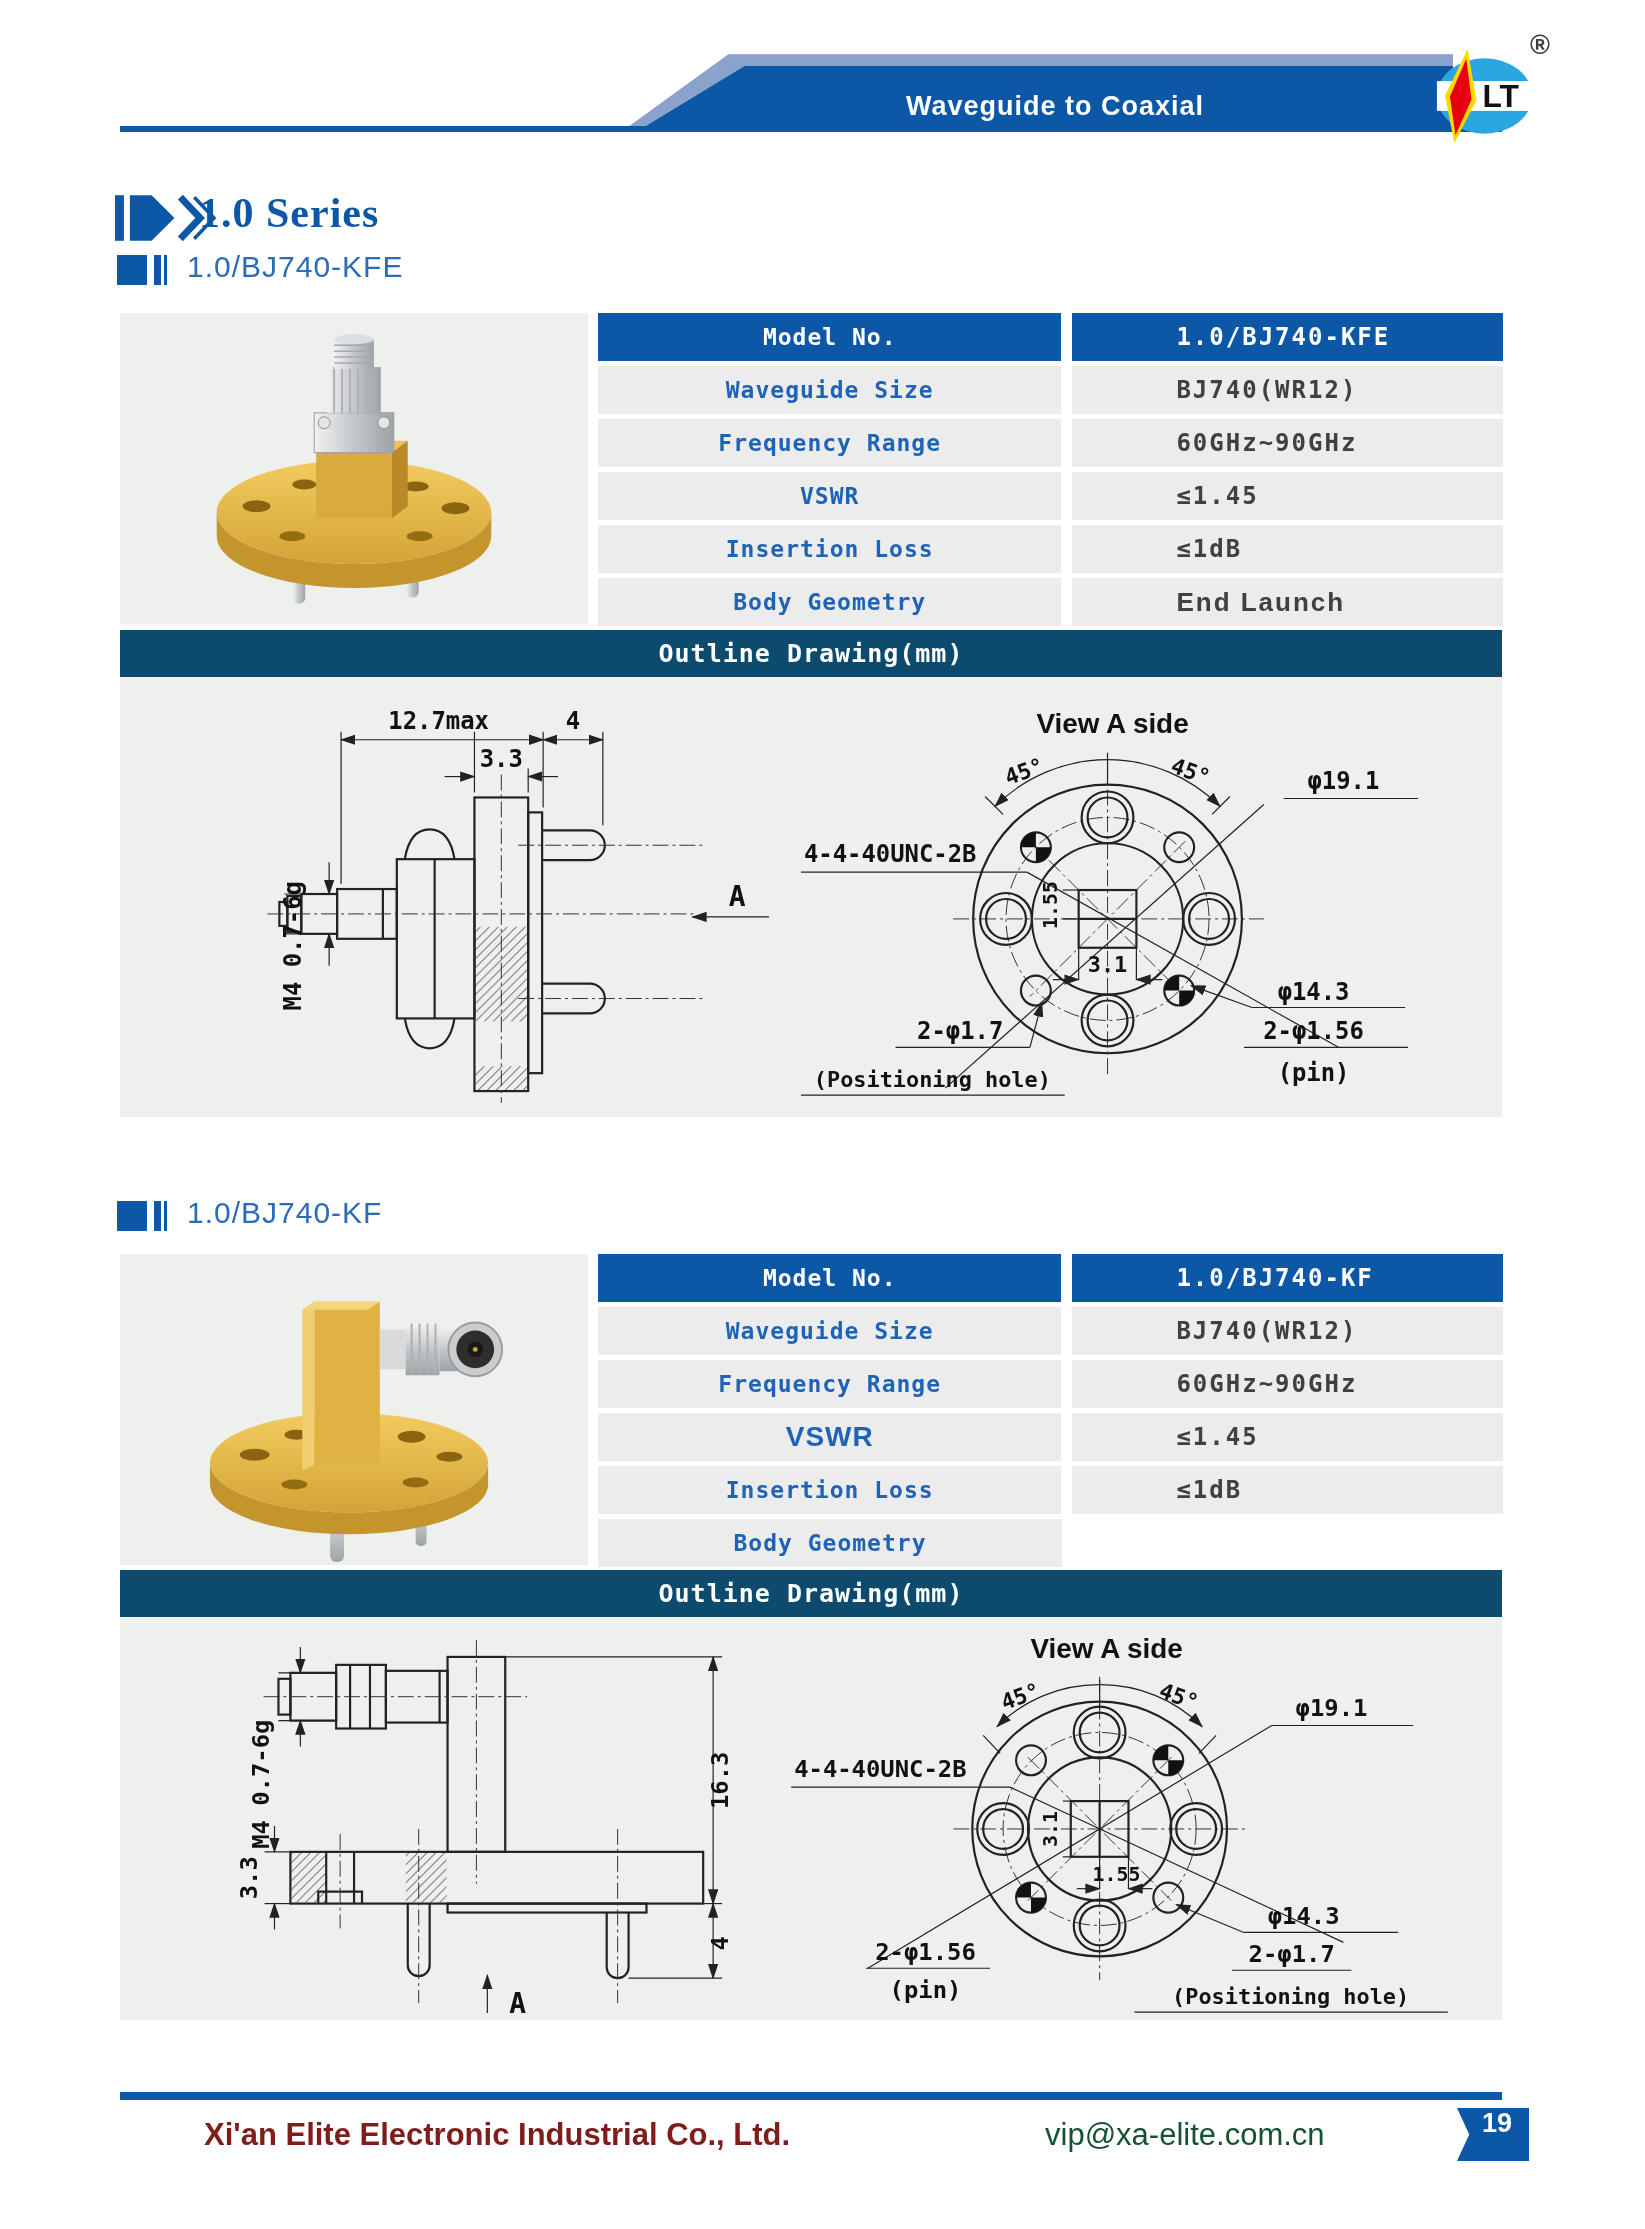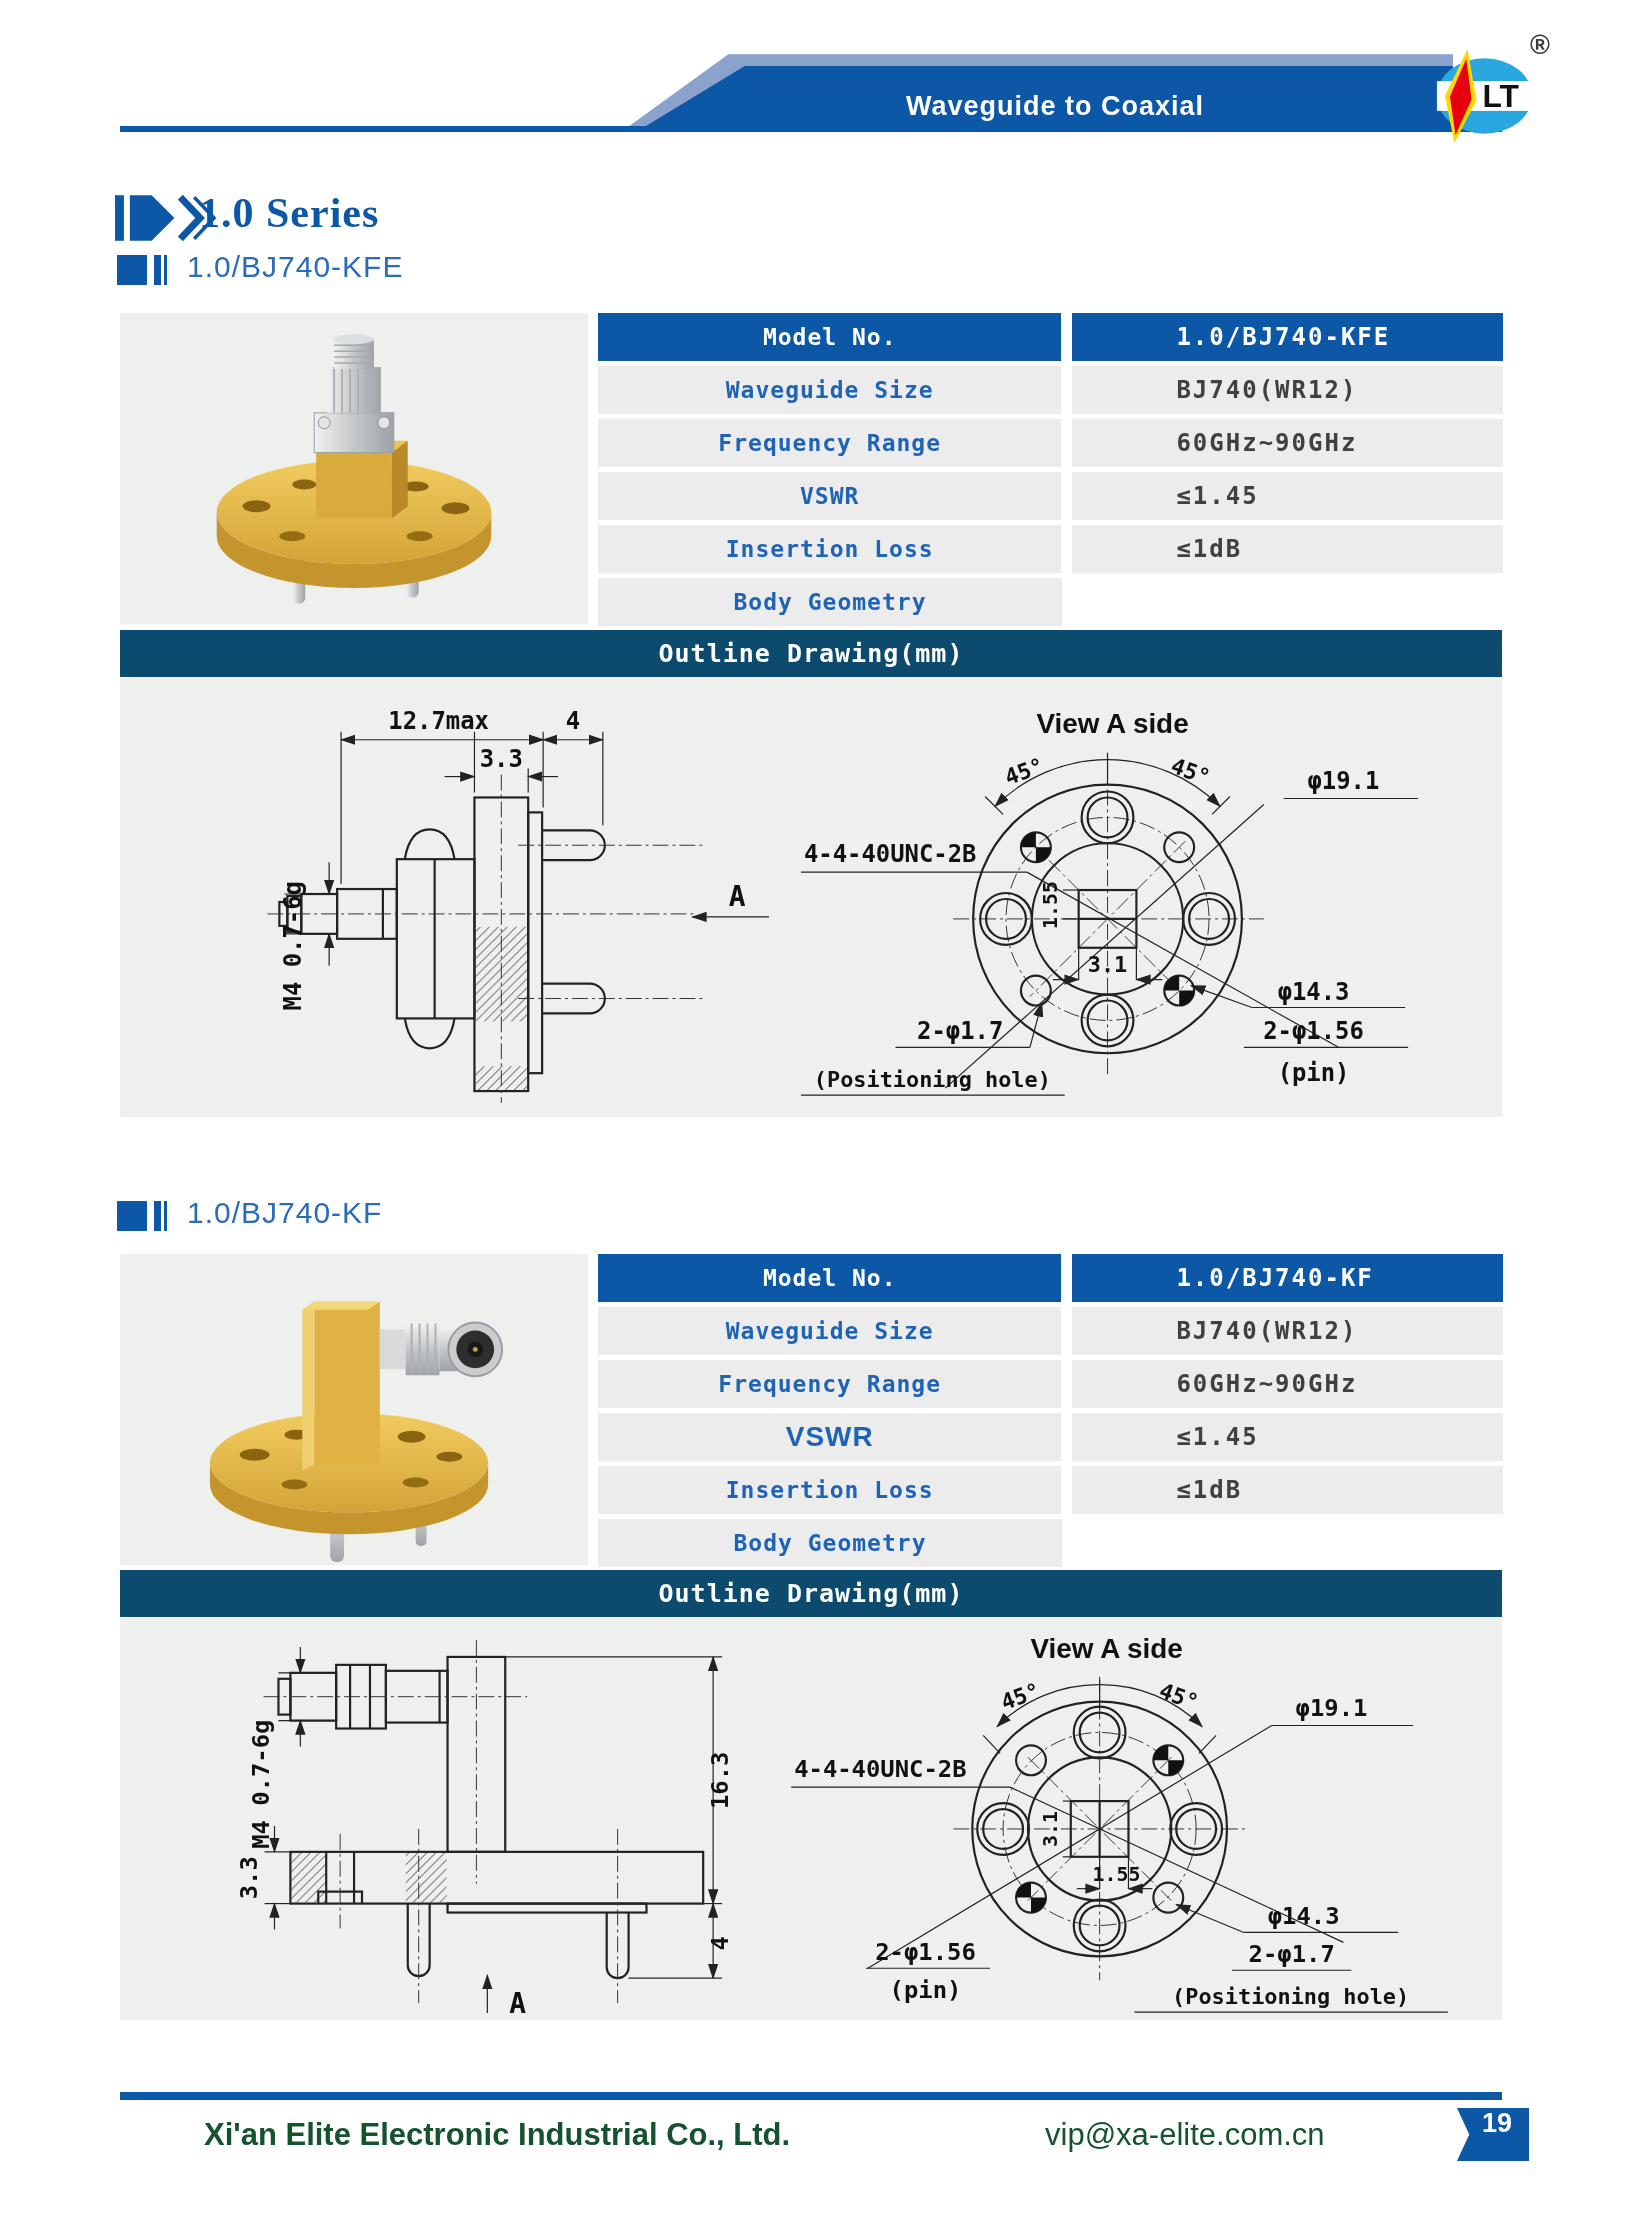--- a/index.html
+++ b/index.html
@@ -28,21 +28,21 @@
   .head .lbl,.head .val{background:#0d57a7;color:#fff;}
   .sansv{font-family:"Liberation Sans",sans-serif;letter-spacing:2px;font-size:26px;}
   .biglbl{font-family:"Liberation Sans",sans-serif;font-size:28px;letter-spacing:1px;}
   
   .outline-bar{position:absolute;left:120px;width:1382px;height:47px;background:#0c4a6e;
        display:flex;align-items:center;justify-content:center;color:#fff;
        font-family:"DejaVu Sans Mono",monospace;font-weight:bold;font-size:25px;letter-spacing:1px;}
   .draw-panel{position:absolute;left:120px;width:1382px;background:#eef0ee;}
   
   .ftr-rule{position:absolute;left:120px;top:2092px;width:1382px;height:8px;background:#0d57a7;}
-  .ftr-company{position:absolute;left:204px;top:2117px;color:#14532d;font-weight:bold;font-size:31px;}
+  .ftr-company{position:absolute;left:204px;top:2117px;color:#7f1d1d;font-weight:bold;font-size:31px;}
   .ftr-email{position:absolute;left:1045px;top:2117px;color:#14532d;font-weight:normal;font-size:31px;}
   .page-box{position:absolute;left:1457px;top:2108px;width:72px;height:53px;background:#0d57a7;
        clip-path:polygon(0 0,100% 0,100% 100%,0 100%,17% 50%);
        display:flex;align-items:flex-start;justify-content:center;color:#fff;font-weight:bold;font-size:27px;
        padding-left:8px;box-sizing:border-box;}
   svg text{fill:#111;font-family:"DejaVu Sans Mono",monospace;font-weight:bold;}
   .svg-sans{font-family:"Liberation Sans",sans-serif !important;}
 </style>
 </head>
 <body>
@@ -133,20 +133,21 @@
   <div class="srow">
     <div class="cell lbl">VSWR</div>
     <div class="cell val">≤1.45</div>
   </div>
   <div class="srow">
     <div class="cell lbl">Insertion Loss</div>
     <div class="cell val">≤1dB</div>
   </div>
   <div class="srow">
     <div class="cell lbl">Body Geometry</div>
+    <div class="cell val sansv">End Launch</div>
   </div>
 </div>
 
 <div class="outline-bar" style="top:630px">
   <span>Outline Drawing(mm)</span>
 </div>
 
 <div class="draw-panel" style="top:677px;height:440px">
 
   <svg class="abs" style="left:20px;top:8px" width="647" height="423" viewBox="0 0 650 425">

